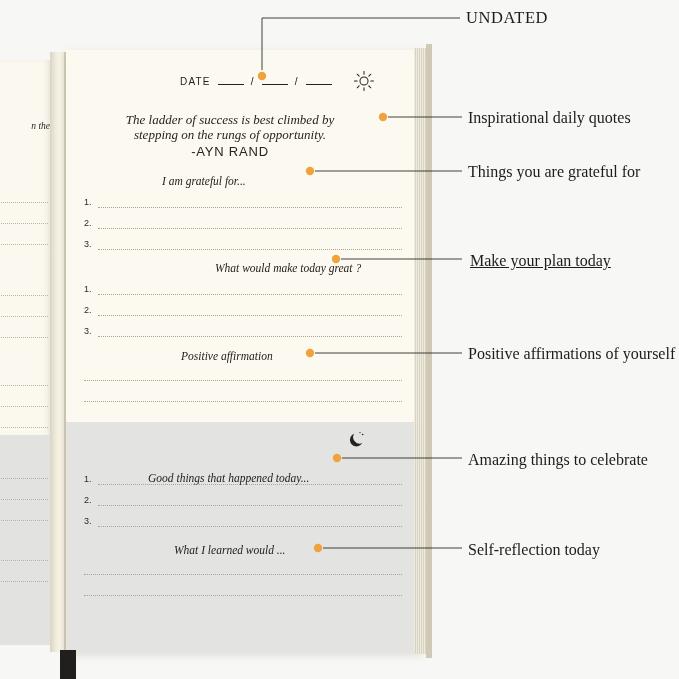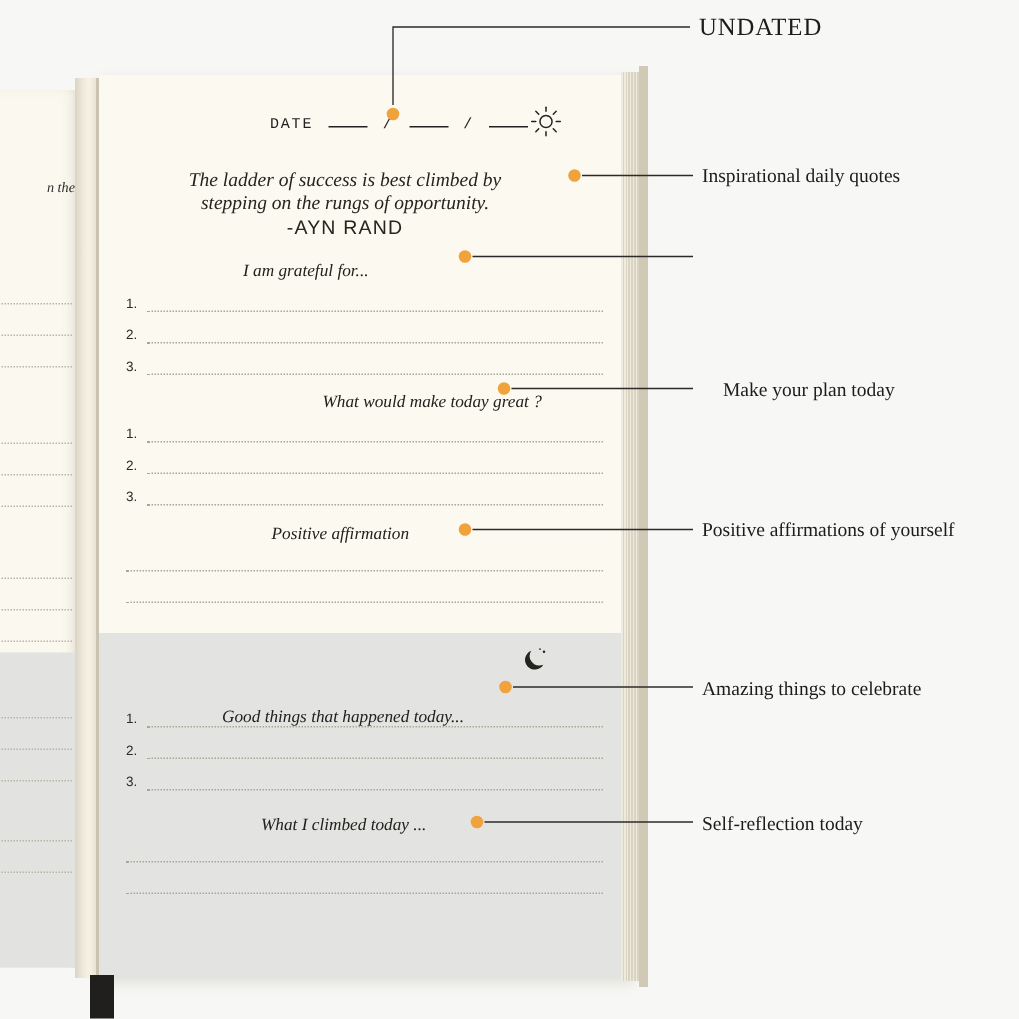--- a/index.html
+++ b/index.html
@@ -154,21 +154,21 @@
     left: 0; top: 0;
     width: 355px;
     height: 602px;
     color: #1f1e1c;
   }
 
   .date-row {
     position: absolute;
     left: 114px;
     top: 24px;
-    font-family: Liberation Mono, monospace;
+    font-family: Liberation Sans, sans-serif;
     font-size: 10px;
     letter-spacing: 1.2px;
     color: #22211f;
   }
   .date-row .blank {
     display: inline-block;
     border-bottom: 1px solid #22211f;
     width: 26px;
     height: 10px;
     vertical-align: baseline;
@@ -259,21 +259,21 @@
     left: 0;
     right: 0;
     top: 14px;
     border-bottom: 1px dotted #aaa696;
   }
 
   
   .callout-label {
     position: absolute;
     font-family: "Liberation Serif", serif;
-    font-size: 13px;
+    font-size: 16px;
     color: #1c1c1a;
     white-space: nowrap;
   }
   .callout-label.big {
     font-size: 16.5px;
     letter-spacing: 0.6px;
   }
   svg.leaders {
     position: absolute;
     left: 0; top: 0;
@@ -410,21 +410,21 @@
           <div class="numline">
             <span class="num">2.</span>
             <span class="dots"></span>
           </div>
           <div class="numline">
             <span class="num">3.</span>
             <span class="dots"></span>
           </div>
         </div>
 
-        <div class="prompt" style="left:108px; top:494px;">What I climbed today ...</div>
+        <div class="prompt" style="left:108px; top:494px;">What I learned would ...</div>
         <div class="plainlines" style="top:510px;">
           <div class="plainline">
               <span class="dots"></span>
             </div>
           <div class="plainline">
               <span class="dots"></span>
             </div>
         </div>
 
       </div>
@@ -454,18 +454,19 @@
 
     <line class="leader" x1="342" y1="458" x2="462" y2="458"></line>
     <circle class="dot" cx="337" cy="458" r="4.2"></circle>
 
     <line class="leader" x1="323" y1="548" x2="462" y2="548"></line>
     <circle class="dot" cx="318" cy="548" r="4.2"></circle>
   </svg>
 
   <div class="callout-label big" style="left:466px; top:8px;">UNDATED</div>
   <div class="callout-label" style="left:468px; top:109px;">Inspirational daily quotes</div>
-  <div class="callout-label" style="left:482px; top:252px;">Make your plan today</div>
+  <div class="callout-label" style="left:468px; top:163px;">Things you are grateful for</div>
+  <div class="callout-label" style="left:470px; top:252px;text-decoration:underline;">Make your plan today</div>
   <div class="callout-label" style="left:468px; top:451px;">Amazing things to celebrate</div>
   <div class="callout-label" style="left:468px; top:345px;">Positive affirmations of yourself</div>
   <div class="callout-label" style="left:468px; top:541px;">Self-reflection today</div>
 
 </div>
 
 </body></html>

